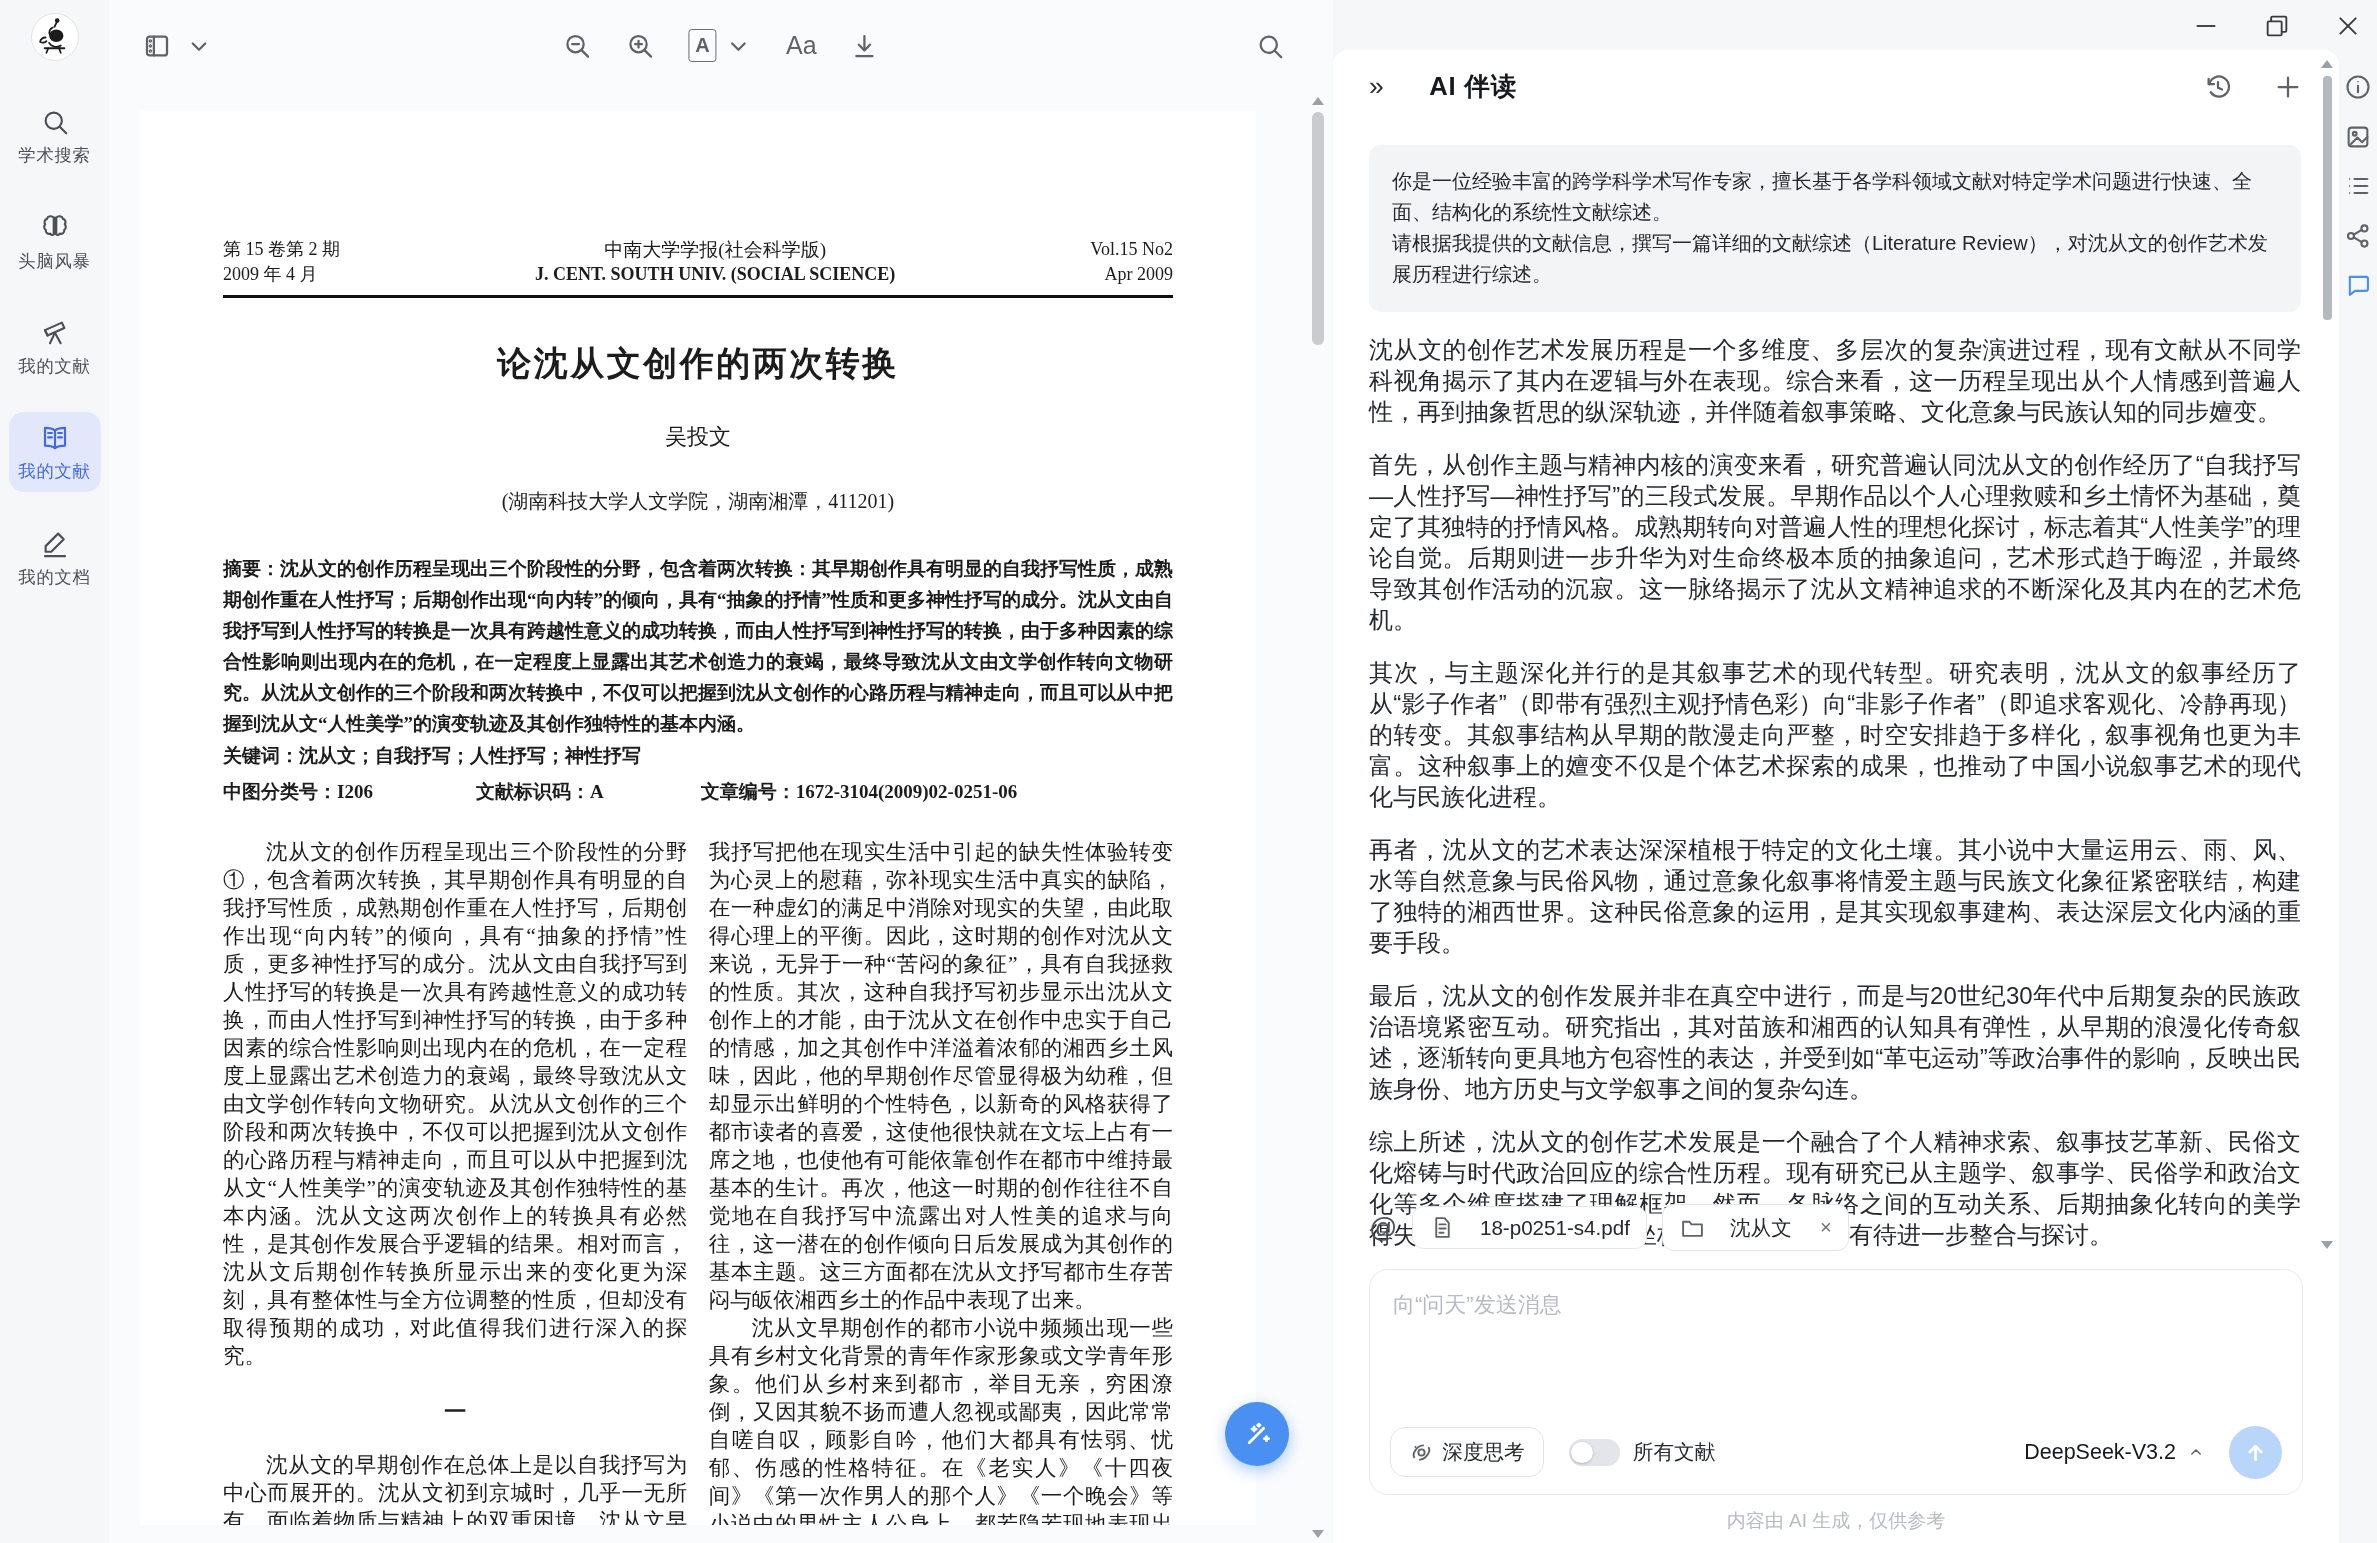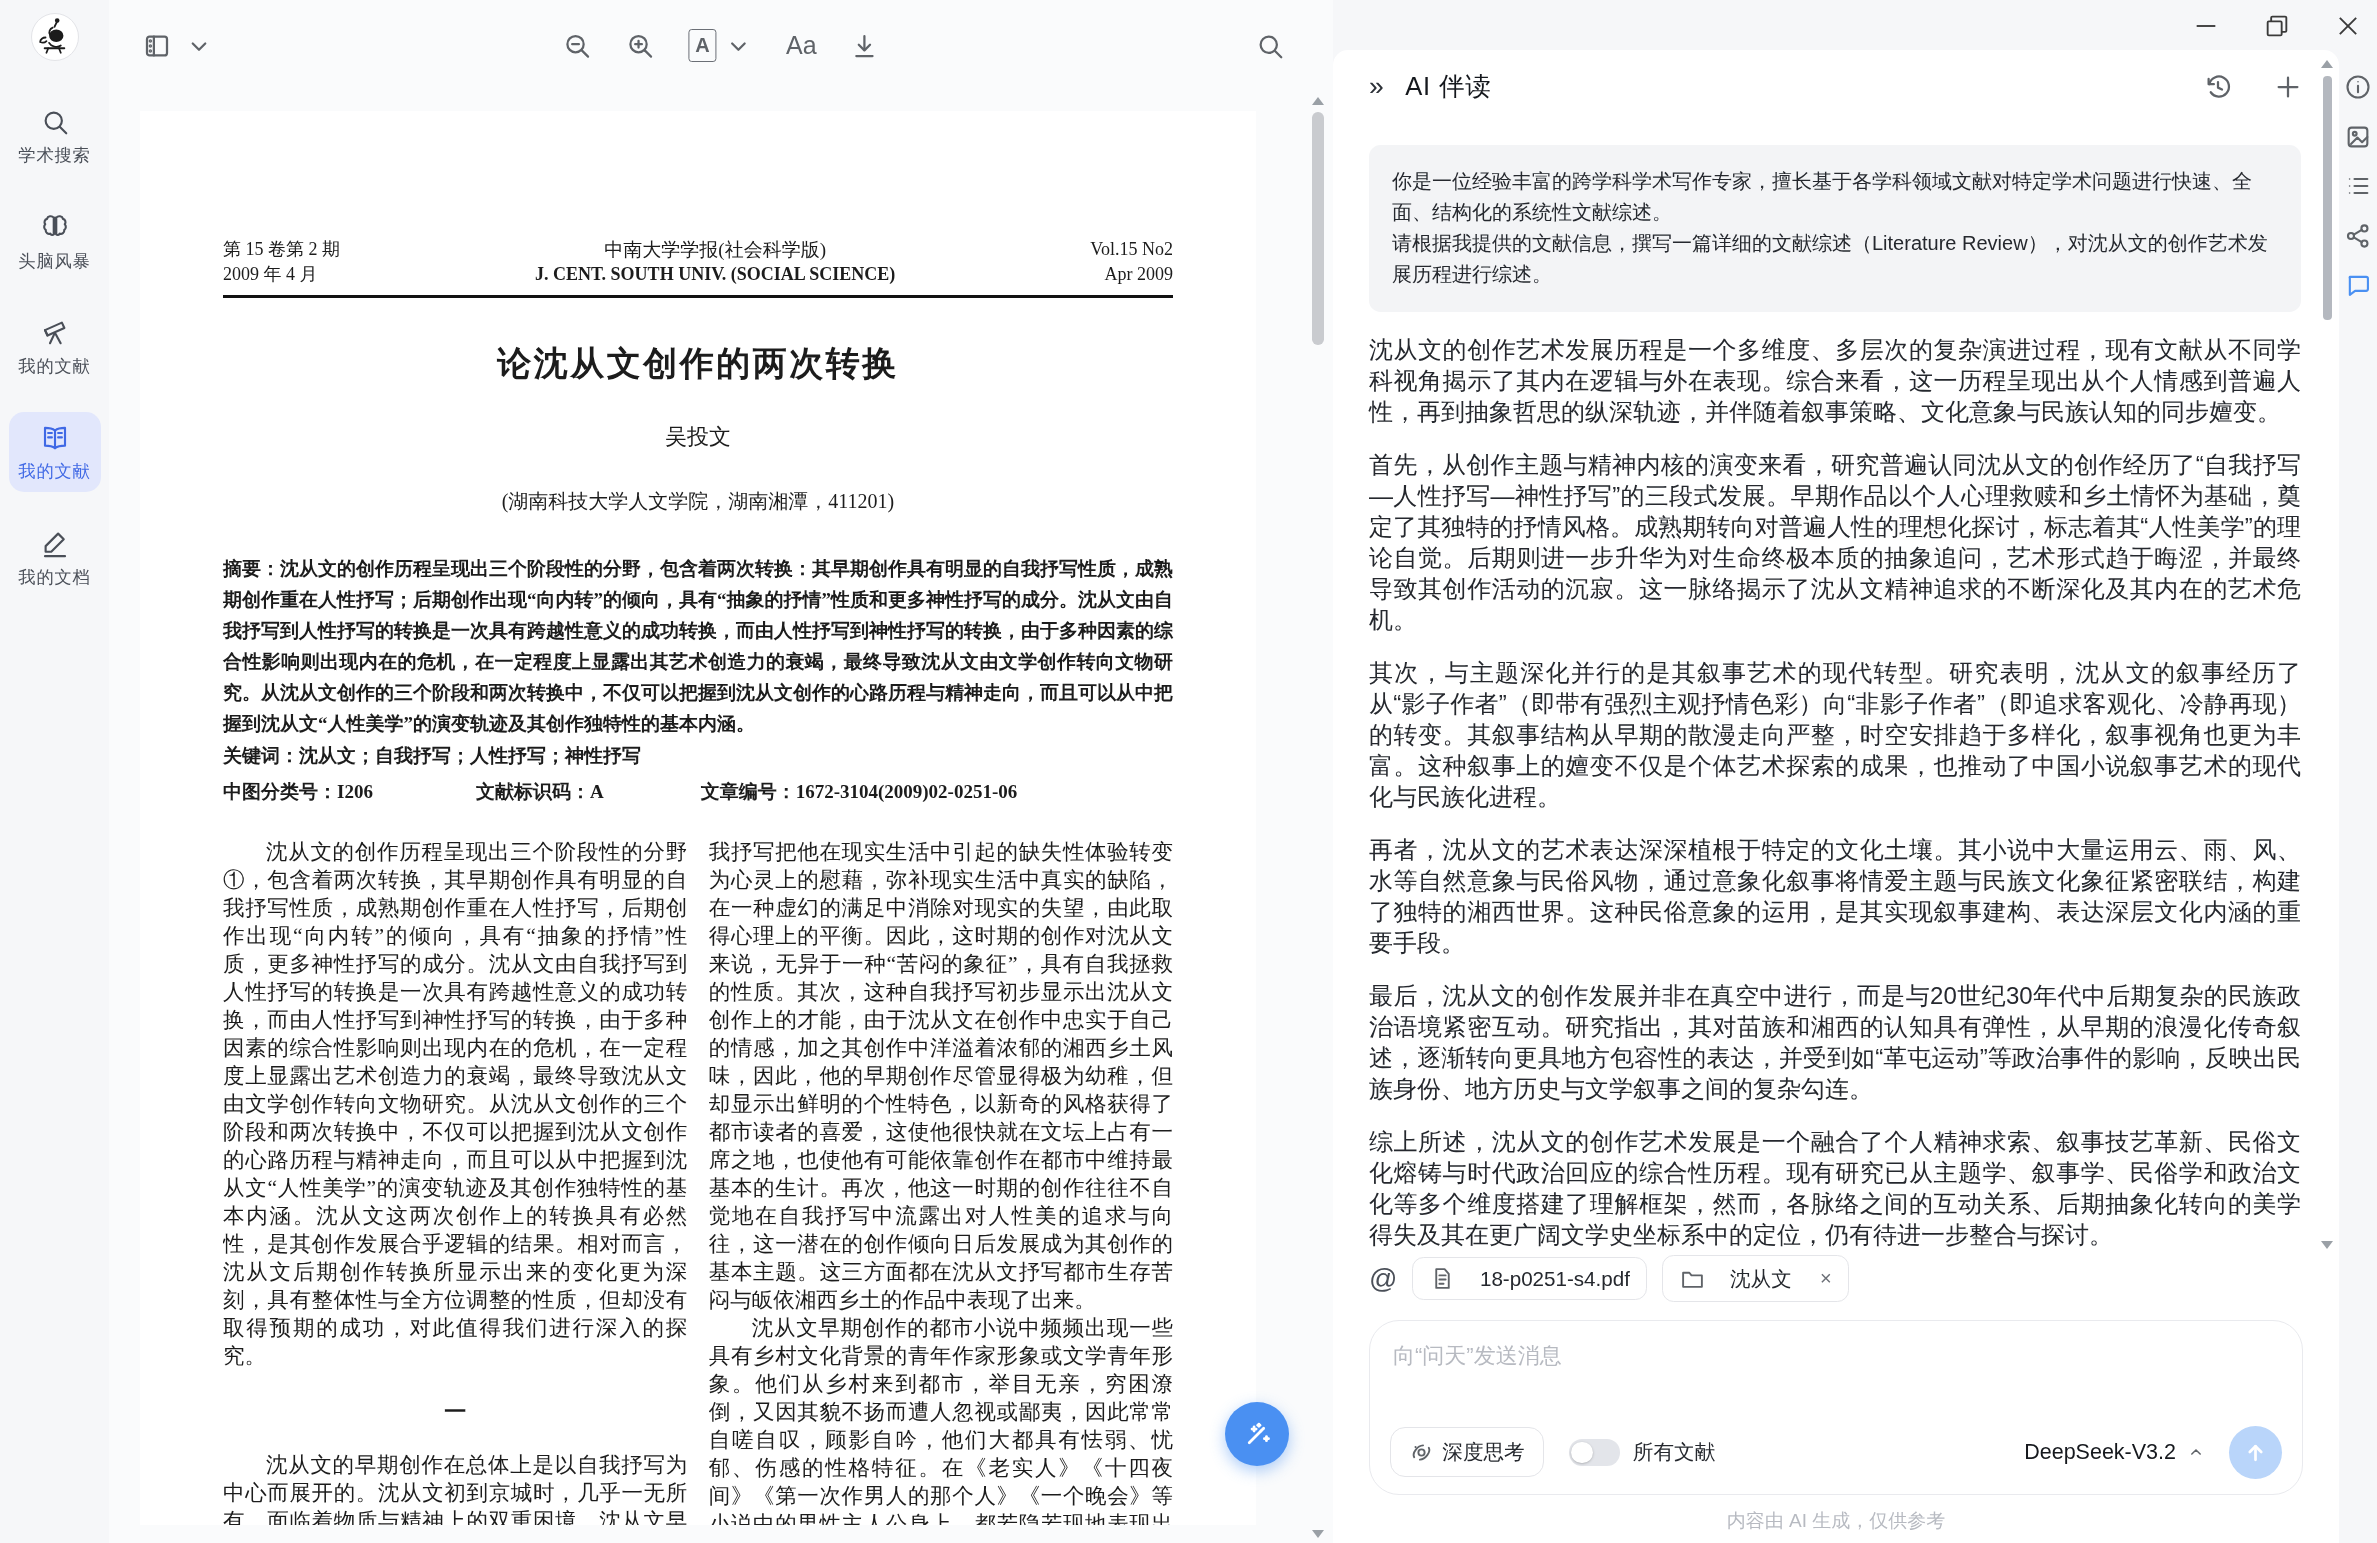--- a/index.html
+++ b/index.html
@@ -74,41 +74,41 @@
   .pdf-scroll .thumb { width:11.6px; margin:6.6px auto 0; height:233px; border-radius:5.8px; background:#c9cbcf; }
   .pdf-scroll .arrow-dn { position:absolute; bottom:0; left:1.7px; }
 
   .wand-fab { position:absolute; left:1116px; top:1402px; width:64px; height:64px; border-radius:50%; background:#4a90f2; box-shadow:0 5px 15px rgba(74,144,242,.45); display:flex; align-items:center; justify-content:center; cursor:pointer; z-index:40; }
   .wand-fab svg { width:33px; height:33px; stroke:#fff; stroke-width:2; fill:none; stroke-linecap:round; }
 
   
   .ai-panel { position:absolute; left:1333px; top:50px; width:1006px; height:1494px; background:#ffffff; border-radius:15px 15px 0 0; }
   .ai-head { position:relative; height:73px; display:flex; align-items:center; padding:0 36px; }
   .collapse-ic { font-size:26.4px; color:#2b2f36; margin-right:21.5px; cursor:pointer; }
-  .ai-title { font-size:25.6px; font-weight:normal; color:#15181d; letter-spacing:0.8px; }
+  .ai-title { font-size:25.6px; font-weight:bold; color:#15181d; letter-spacing:0.8px;margin-left:24px; }
   .ai-head-actions { position:absolute; right:36px; display:flex; gap:40px; align-items:center; }
   .ai-head-actions svg { width:30px; height:30px; cursor:pointer; }
 
   .ai-content { position:absolute; left:0; top:73px; width:100%; height:1168px; overflow:hidden; padding:0 38px 0 36px; }
   .user-msg { margin-top:21.5px; background:#f3f4f6; border-radius:11.6px; padding:21.5px 23px; font-size:20px; line-height:31px; color:#25282e; }
   .ai-p { margin-top:22px; font-size:24px; line-height:31px; color:#25282e; text-align:justify; }
   .ai-h2 { margin-top:38px; font-size:29px; font-weight:bold; color:#111418; }
 
   .ai-scroll { position:absolute; right:5px; top:10px; width:13.2px; height:1189px; }
   .ai-scroll .thumb { width:8.3px; margin:8.3px auto 0; height:244px; border-radius:4.1px; background:#b4b8bf; }
   .ai-scroll .arrow-dn { position:absolute; bottom:0; left:0; }
 
   .ai-bottom { position:absolute; left:0; bottom:0; width:100%; padding:0 36px 10px; }
   .chip-row { display:flex; align-items:center; gap:15px; }
   .at-ic { font-size:28px; color:#4a4f58; cursor:pointer; }
   .chip { display:flex; align-items:center; gap:25px; border:1.7px solid #e4e5e9; background:#fff; border-radius:11.6px; padding:8.3px 16.5px; font-size:20.6px; color:#25282e; cursor:pointer; }
   .chip svg { width:25px; height:25px; }
   .chip .x { font-size:20px; color:#6b6f76; margin-left:3.3px; cursor:pointer; }
 
-  .input-box { margin-top:18px; border:1.7px solid #e9eaee; border-radius:30px; height:175px; padding:20px 23px 16.5px; position:relative; background:#fff; }
+  .input-box { margin-top:18px; border:1.7px solid #e9eaee; border-radius:19px; height:226px; padding:20px 23px 16.5px; position:relative; background:#fff; }
   .input-box textarea { width:100%; height:66px; border:none; outline:none; resize:none; font-size:22px; color:#25282e; font-family:"Liberation Sans", sans-serif; background:transparent; }
   .input-box textarea::placeholder { color:#b7bac1; }
   .input-controls { position:absolute; left:20px; right:20px; bottom:15px; display:flex; align-items:center; }
   .deep-btn { display:flex; align-items:center; gap:8.3px; border:1.7px solid #e4e5e9; border-radius:15px; padding:10px 18px; font-size:20.6px; color:#25282e; cursor:pointer; }
   .deep-btn svg { width:25px; height:25px; }
   .toggle { margin-left:25px; width:51px; height:26.4px; border-radius:13.2px; background:#e3e5ea; position:relative; cursor:pointer; }
   .toggle .knob { position:absolute; left:2.5px; top:2.5px; width:21.5px; height:21.5px; border-radius:50%; background:#fff; box-shadow:0 0.8px 2.5px rgba(0,0,0,.25); }
   .alldocs { margin-left:13.2px; font-size:20.6px; color:#25282e; }
   .model-sel { margin-left:auto; display:flex; align-items:center; gap:10px; font-size:21.5px; color:#15181d; cursor:pointer; }
   .model-sel svg { width:20px; height:20px; }

